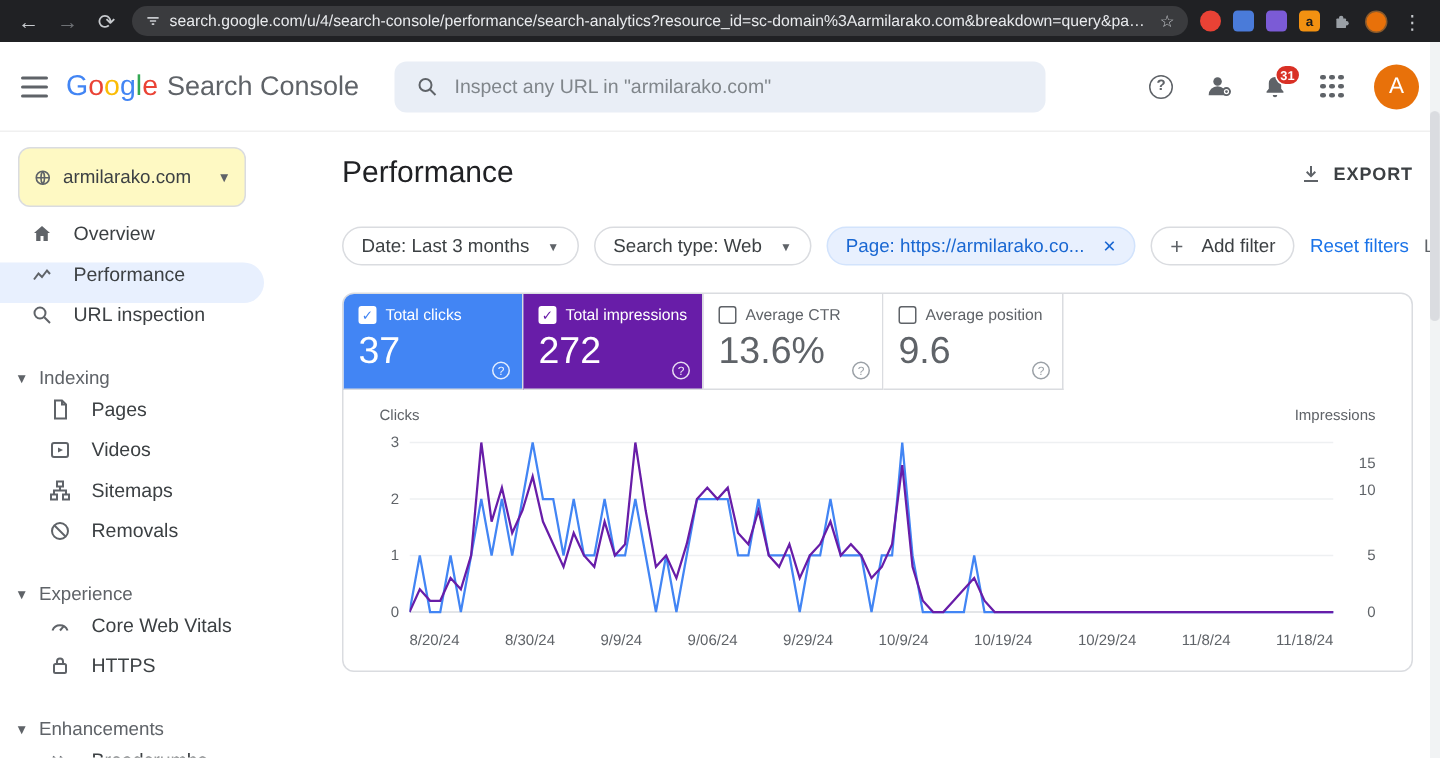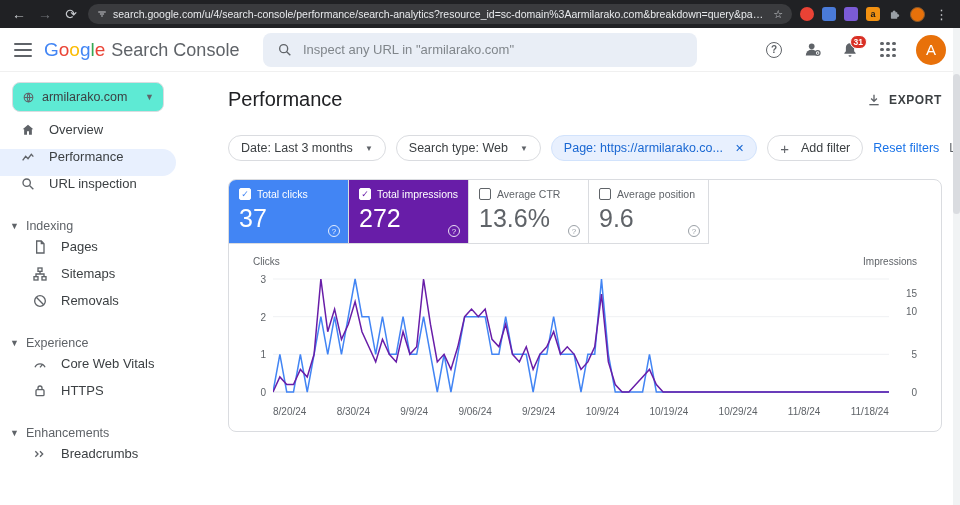--- a/index.html
+++ b/index.html
@@ -17,42 +17,42 @@
   .ext { width:14px; height:14px; border-radius:3px; flex:none; display:flex; align-items:center; justify-content:center; font-size:9px; font-weight:bold; color:#fff; }
   .ext.red { background:#e94235; border-radius:50%; }
   .ext.blue { background:#4a7bd9; }
   .ext.purple { background:#7b5bd6; }
   .ext.amz { background:#f29111; color:#1b1b1b; }
   .puzzle-ic { width:14px; height:14px; color:#9aa0a6; }
   .chrome-avatar { width:15px; height:15px; border-radius:50%; background:#e8710a; border:1.5px solid #8a5a2b; flex:none; }
   .dots { color:#c7cace; font-size:13px; letter-spacing:0; padding:0 2px; }
 
   
-  .appbar { height:44px; background:#fff; display:flex; align-items:center; padding:0 14px; border-bottom:1px solid #f0f0f0;gap:19px; }
+  .appbar { height:60px; background:#fff; display:flex; align-items:center; padding:0 14px; border-bottom:1px solid #f0f0f0;gap:19px; }
   .appbar-left { display:flex; align-items:center; gap:12px; width:230px; flex:none; }
   .burger { width:18px; height:14px; display:flex; flex-direction:column; justify-content:space-between; cursor:pointer; }
   .burger i { height:2px; background:#5f6368; border-radius:1px; }
   .logo { font-size:19px; display:flex; align-items:baseline; gap:6px; white-space:nowrap; }
   .logo .l0{color:#4285f4}.logo .l1{color:#ea4335}.logo .l2{color:#fbbc05}.logo .l3{color:#4285f4}.logo .l4{color:#34a853}.logo .l5{color:#ea4335}
   .logo .product { color:#5f6368; font-size:18px; }
   .searchbox { flex:0 1 470px; margin:0 auto; height:34px; background:#e9eef6; border-radius:8px; display:flex; align-items:center; gap:10px; padding:0 14px; }
   .searchbox input { border:none; outline:none; background:transparent; flex:1; font-size:13px; color:#3c4043; font-family:"Liberation Sans",sans-serif; }
   .searchbox input::placeholder { color:#80868b; }
   .appbar-right { display:flex; align-items:center; gap:18px; width:230px; flex:none; justify-content:flex-end; }
   .hicon { color:#5f6368; position:relative; width:20px; height:20px; display:flex; align-items:center; justify-content:center; cursor:pointer; }
   .qcircle { width:16px; height:16px; border:1.5px solid #5f6368; border-radius:50%; font-size:10px; color:#5f6368; display:flex; align-items:center; justify-content:center; font-weight:bold; }
   .badge { position:absolute; top:-5px; right:-7px; background:#d93025; color:#fff; font-size:8.5px; border-radius:8px; padding:1px 3px; font-weight:bold; border:1px solid #fff; }
   .gridic { display:grid; grid-template-columns:repeat(3,4px); grid-template-rows:repeat(3,4px); gap:2px; }
   .gridic i { width:3.5px; height:3.5px; background:#5f6368; border-radius:50%; }
   .avatar { width:30px; height:30px; border-radius:50%; background:#e8710a; color:#fff; font-size:15px; display:flex; align-items:center; justify-content:center; cursor:pointer; }
 
   
   .layout { display:flex; height:433px; }
   .sidebar { width:176px; flex:none; padding-top:8px; }
-  .property { margin:2px 12px 10px; height:30px; border:1px solid #dadce0; border-radius:8px; display:flex; align-items:center; gap:7px; padding:0 9px; font-size:12.5px; color:#3c4043; cursor:pointer; background:#5eead4; }
+  .property { margin:2px 12px 10px; height:40px; border:1px solid #dadce0; border-radius:8px; display:flex; align-items:center; gap:7px; padding:0 9px; font-size:12.5px; color:#3c4043; cursor:pointer; background:#fef9c3; }
   .property .caret { margin-left:auto; color:#5f6368; font-size:9px; }
   .nav-item { height:27px; display:flex; align-items:center; gap:13px; padding:0 12px 12px 20px; font-size:13px; color:#3c4043; border-radius:0 14px 14px 0; cursor:pointer; white-space:nowrap; }
   .nav-item.sub { padding-left:32px; }
   .nav-item.selected { background:#e8f0fe; }
   .nav-item .nic { width:16px; height:16px; color:#5f6368; flex:none; }
   .nav-section { height:26px; display:flex; align-items:center; gap:7px; padding:0 10px; font-size:12.5px; color:#5f6368; margin-top:10px; cursor:pointer; }
   .nav-section .caret { font-size:9px; color:#5f6368; }
 
   
   .main { flex:1; min-width:0; padding:16px 18px 0 52px; }
@@ -225,20 +225,27 @@
     </div>
     <div class="nav-item sub">
       <svg class="nic" viewBox="0 0 24 24" fill="none" stroke="currentColor" stroke-width="2">
           <path d="M7 3h7l4 4v14H7z"></path>
           <path d="M14 3v4h4"></path>
         </svg>
       <span>Pages</span>
     </div>
     <div class="nav-item sub">
       <svg class="nic" viewBox="0 0 24 24" fill="none" stroke="currentColor" stroke-width="2">
+          <rect x="4" y="5" width="16" height="14" rx="2"></rect>
+          <path d="M10 9.5l5 2.5-5 2.5z" fill="currentColor" stroke="none"></path>
+        </svg>
+      <span>Videos</span>
+    </div>
+    <div class="nav-item sub">
+      <svg class="nic" viewBox="0 0 24 24" fill="none" stroke="currentColor" stroke-width="2">
           <rect x="9" y="3" width="6" height="5"></rect>
           <rect x="3" y="16" width="6" height="5"></rect>
           <rect x="15" y="16" width="6" height="5"></rect>
           <path d="M12 8v4M6 16v-4h12v4"></path>
         </svg>
       <span>Sitemaps</span>
     </div>
     <div class="nav-item sub">
       <svg class="nic" viewBox="0 0 24 24" fill="none" stroke="currentColor" stroke-width="2">
           <circle cx="12" cy="12" r="8"></circle>

